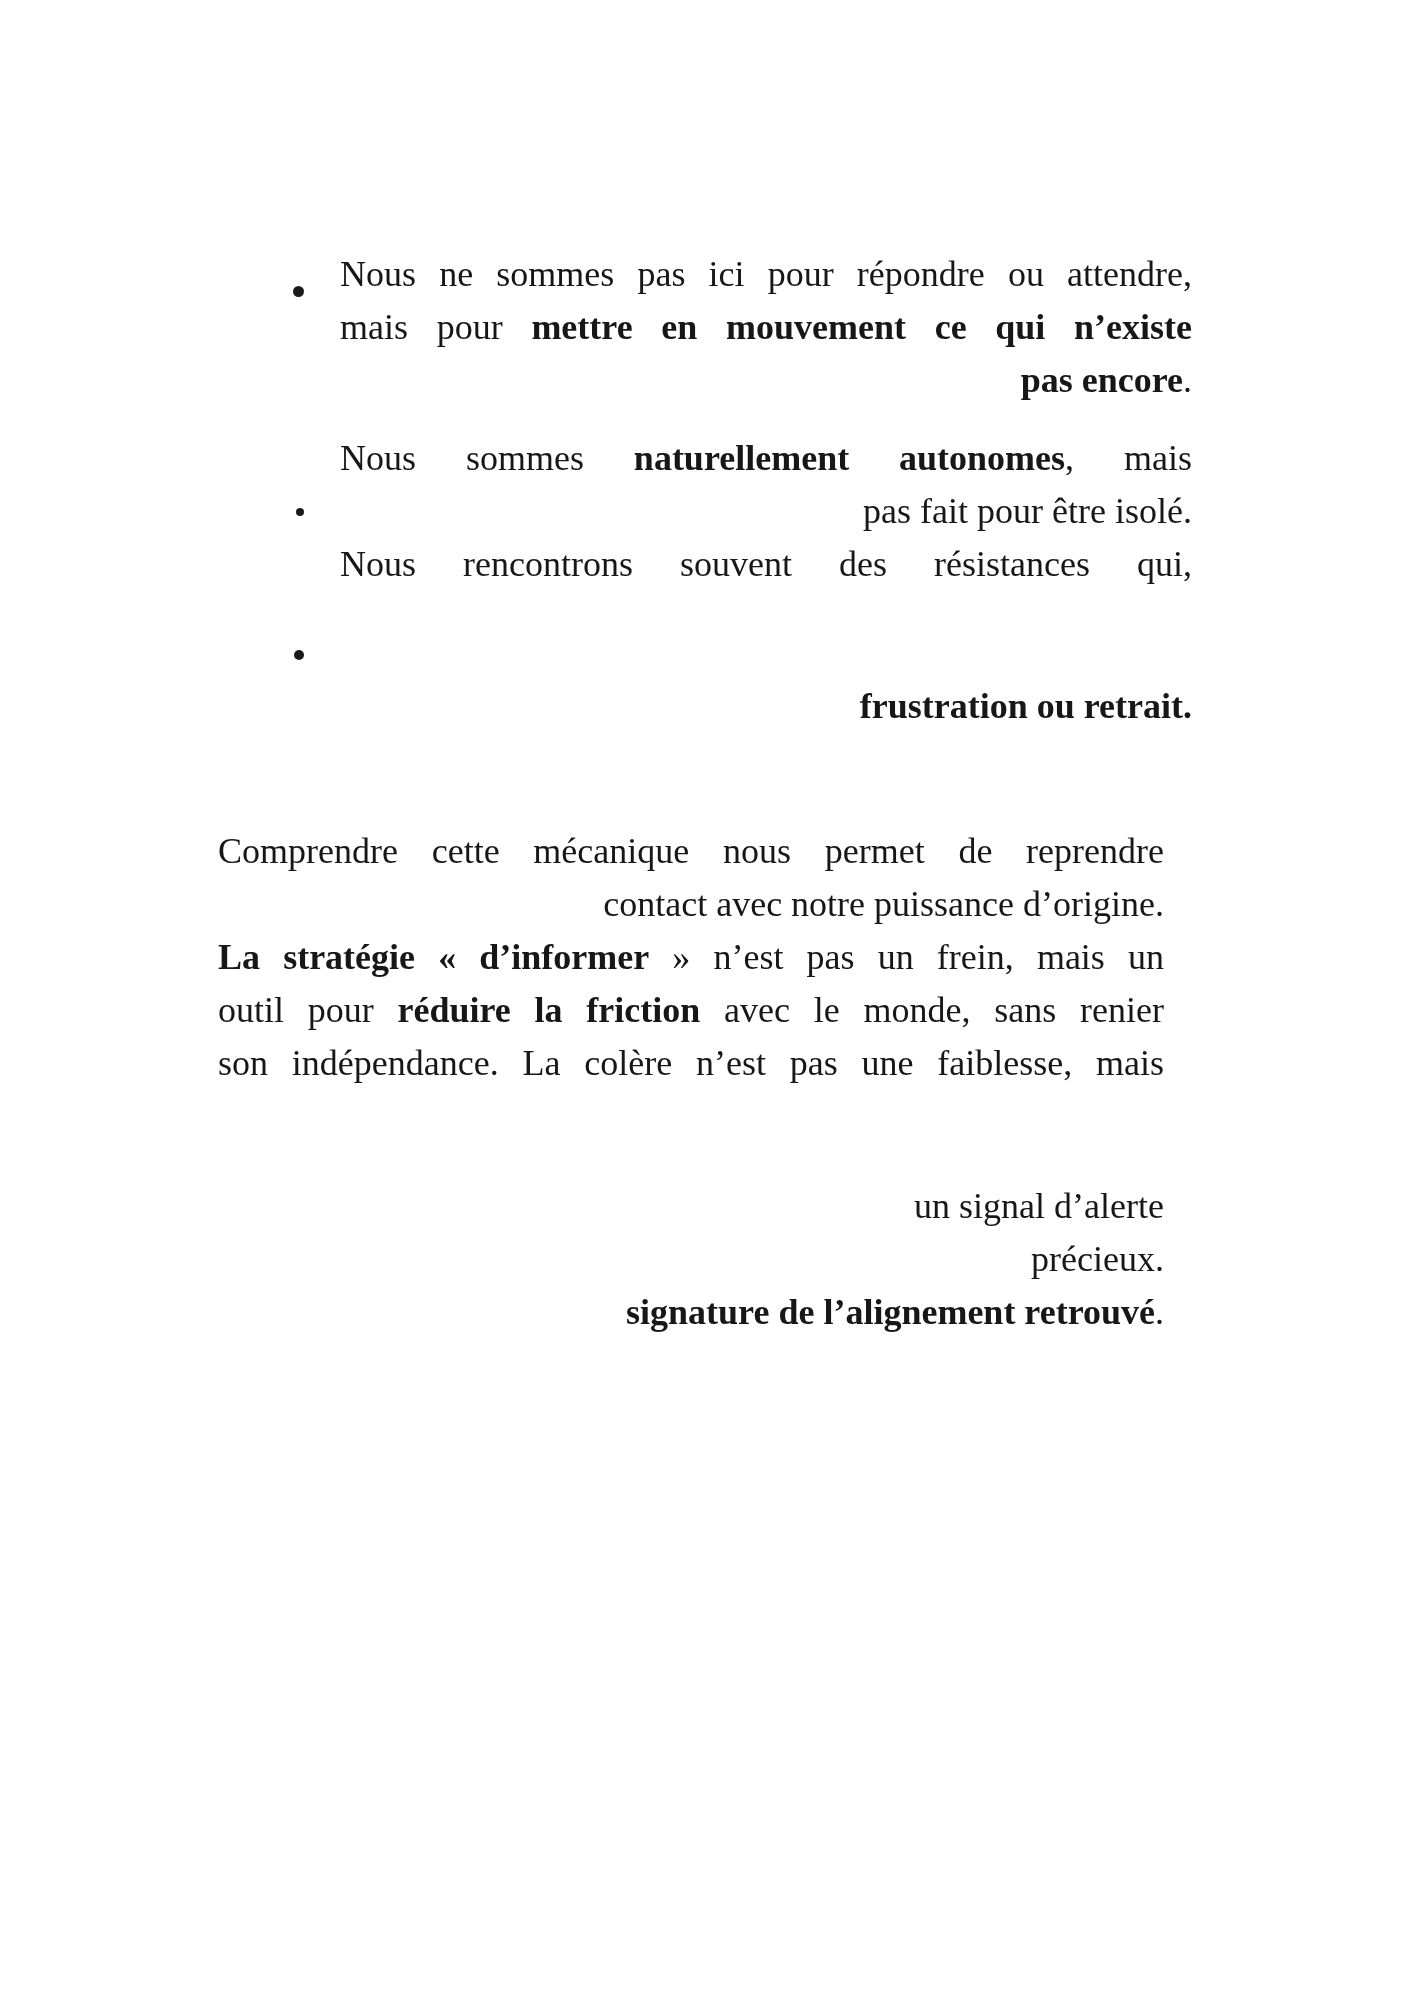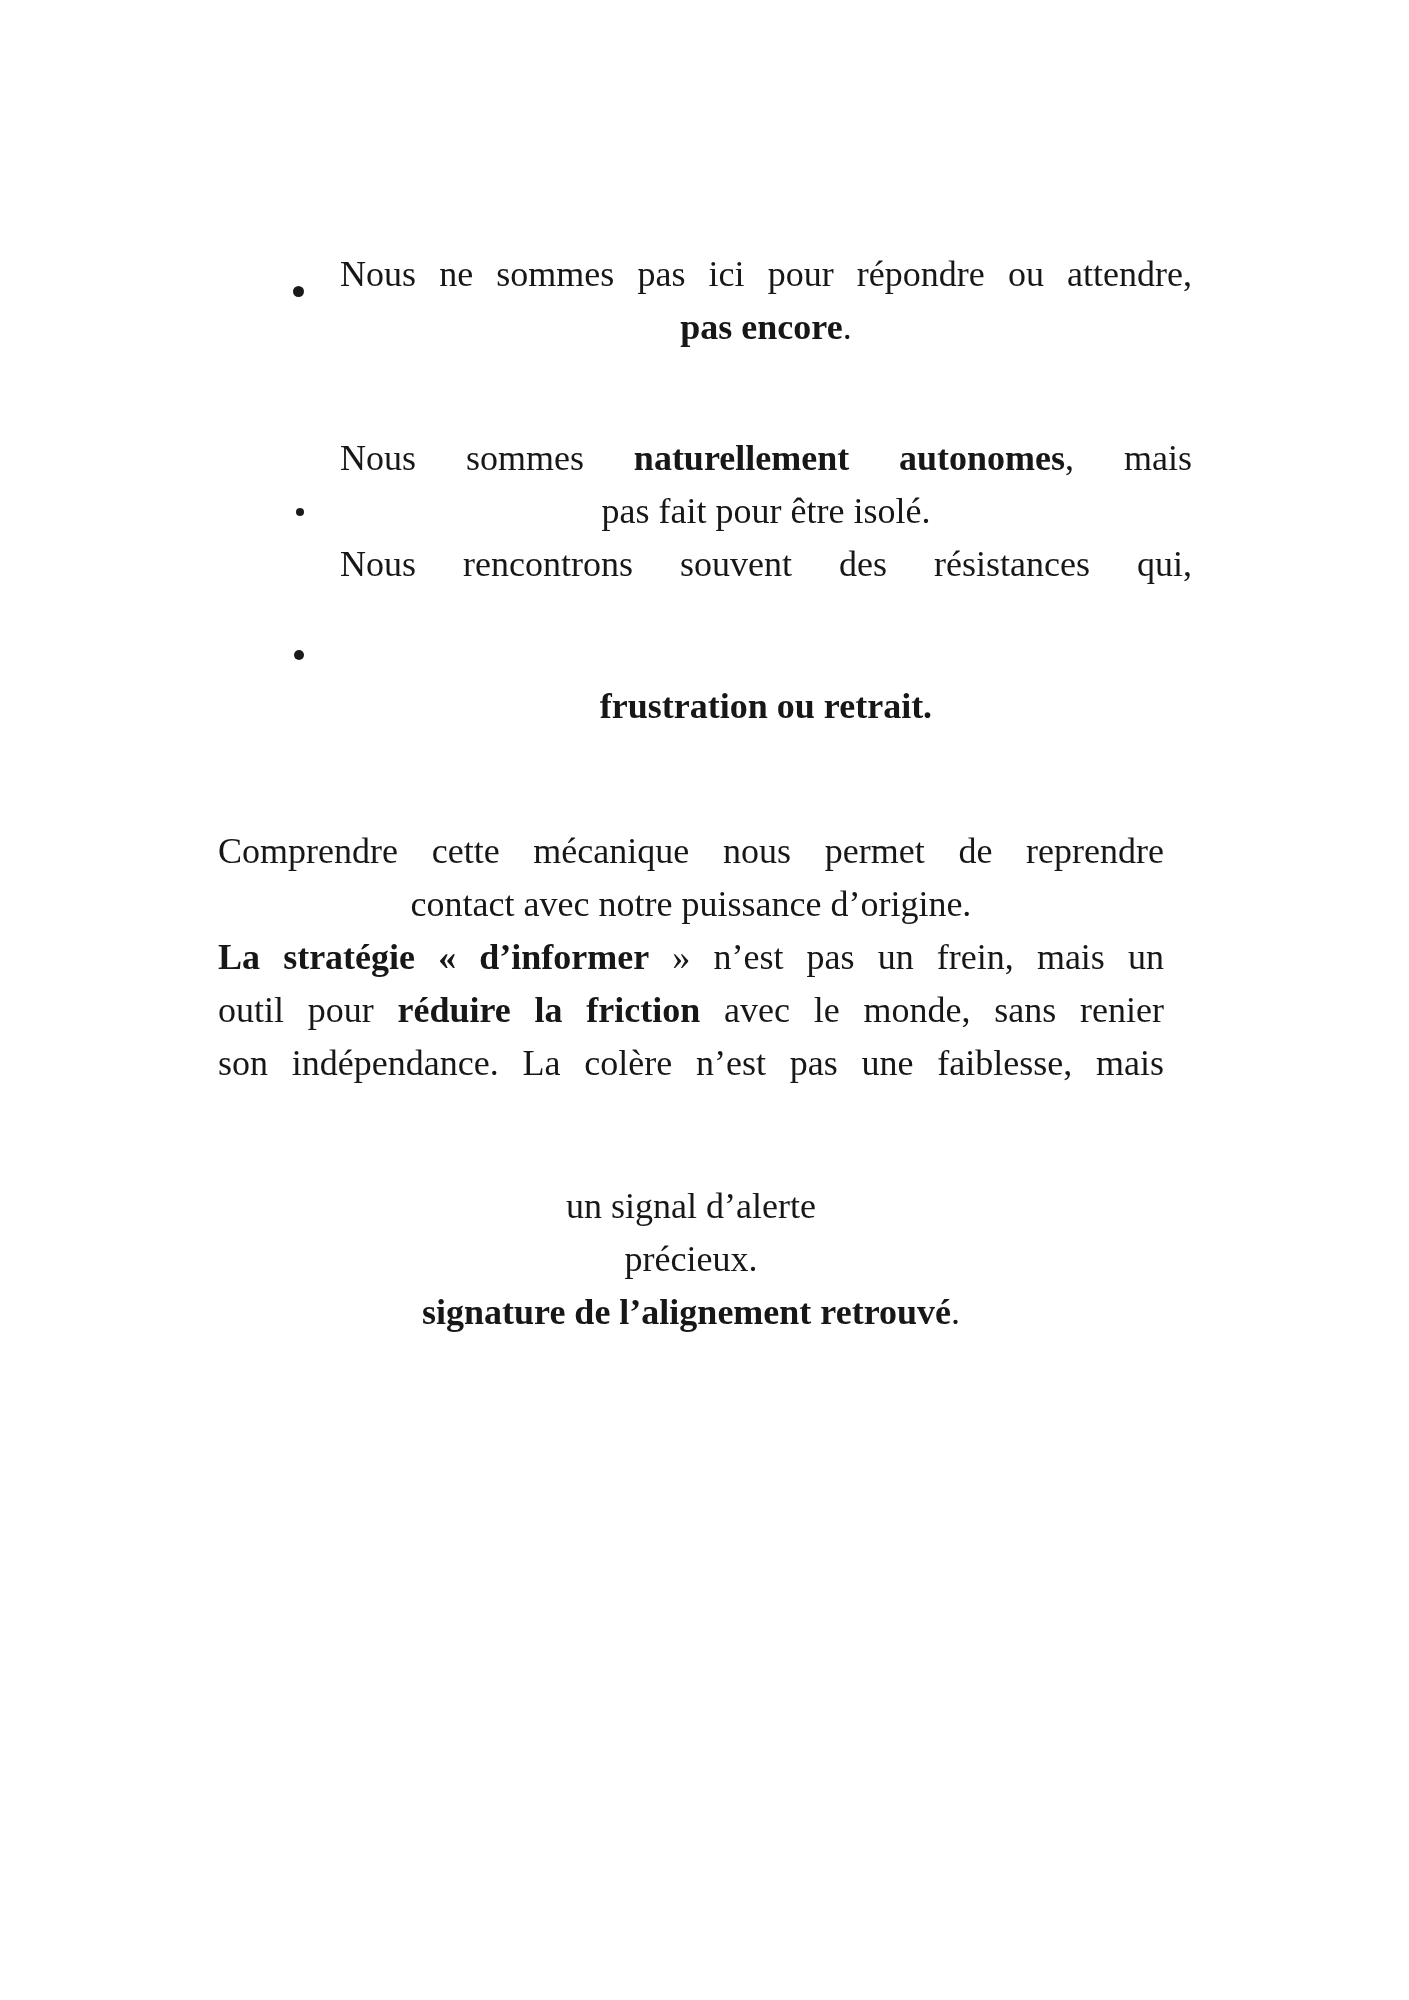--- a/index.html
+++ b/index.html
@@ -14,21 +14,21 @@
     color: #171717;
     overflow: hidden;
   }
   .block { position: absolute; }
   .bullet-text { left: 340px; width: 852px; }
   #bullet-text-1 { top: 248px; }
   #bullet-text-2 { top: 432px; }
   #bullet-text-3 { top: 680px; }
   #paragraph-1 { left: 218px; top: 825px; width: 946px; }
   #paragraph-2 { left: 218px; top: 1143px; width: 946px; margin-top: 37px; }
-  .line { text-align: center; white-space: normal; }
+  .line { text-align: right; white-space: normal; }
   .line.j { text-align: justify; text-align-last: justify; }
   .line b { font-weight: 700; }
   .gap { display: inline-block; height: 1px; }
   .dot {
     position: absolute;
     background: #1a1a1a;
     border-radius: 50%;
   }
   #bullet-dot-1 { left: 293px; top: 286px; width: 11px; height: 11px; }
   #bullet-dot-2 { left: 296px; top: 508px; width: 8px;  height: 8px;  }
@@ -47,20 +47,21 @@
 <body>
 
 <div class="page">
 
   <span class="dot" id="bullet-dot-1"></span>
   <span class="dot" id="bullet-dot-2"></span>
   <span class="dot" id="bullet-dot-3"></span>
 
   <div class="block bullet-text" id="bullet-text-1">
       <div class="line j"><span>Nous ne sommes pas ici pour répondre ou attendre,</span></div>
+      <div class="line j"><span>mais pour </span><b>mettre en mouvement ce qui n’existe</b></div>
       <div class="line"><b>pas encore</b><span>.</span></div>
     </div>
 
   <div class="block bullet-text" id="bullet-text-2">
       <div class="line j"><span>Nous sommes </span><b>naturellement autonomes</b><span>, mais</span></div>
       <div class="line"><span>pas fait pour être isolé.</span></div>
       <div class="line j"><span>Nous rencontrons souvent des résistances qui,</span></div>
     </div>
 
   <div class="block bullet-text" id="bullet-text-3">

